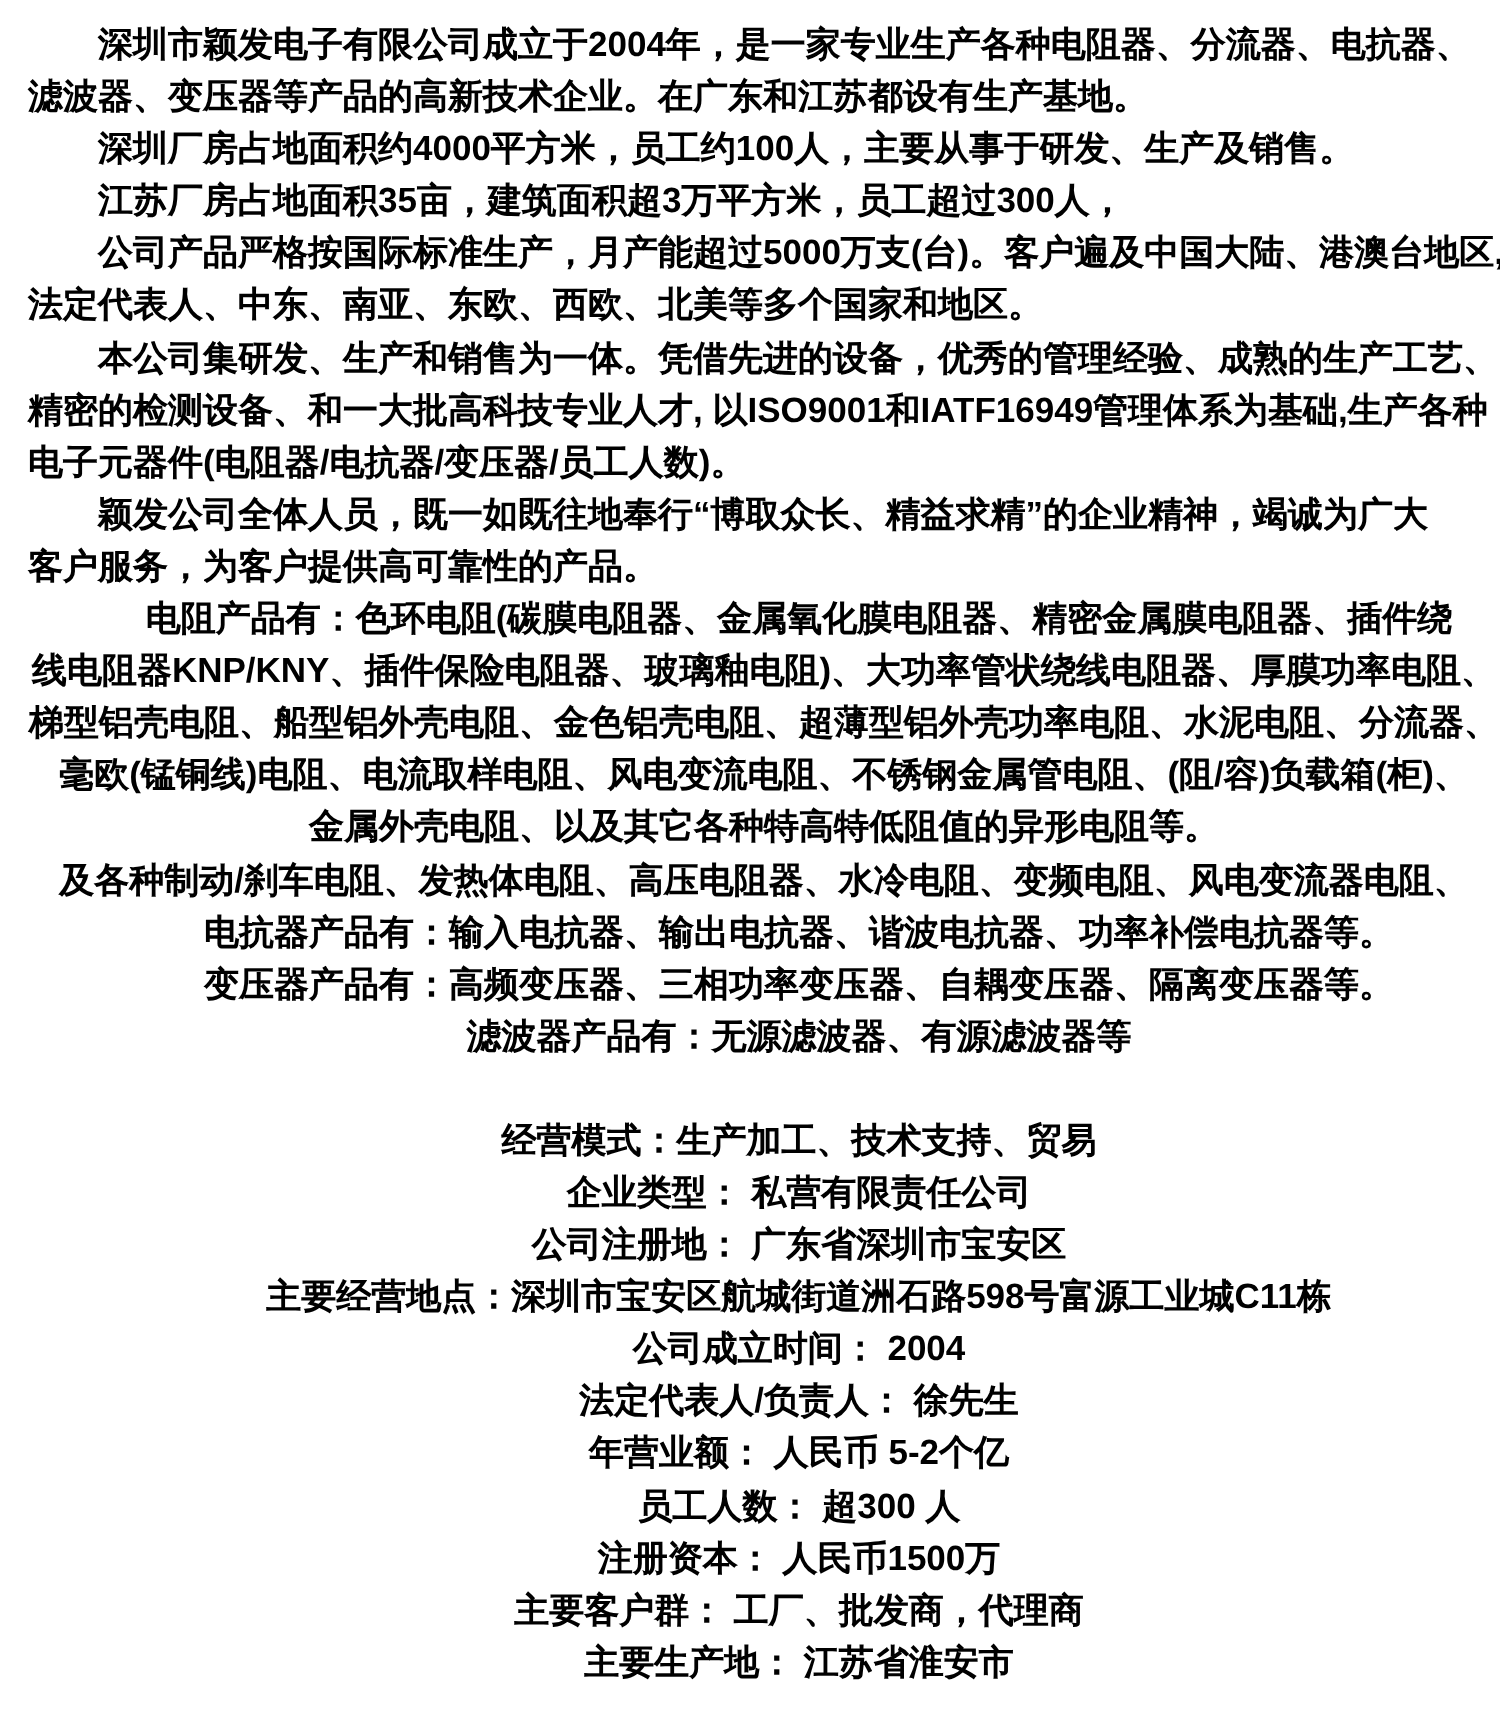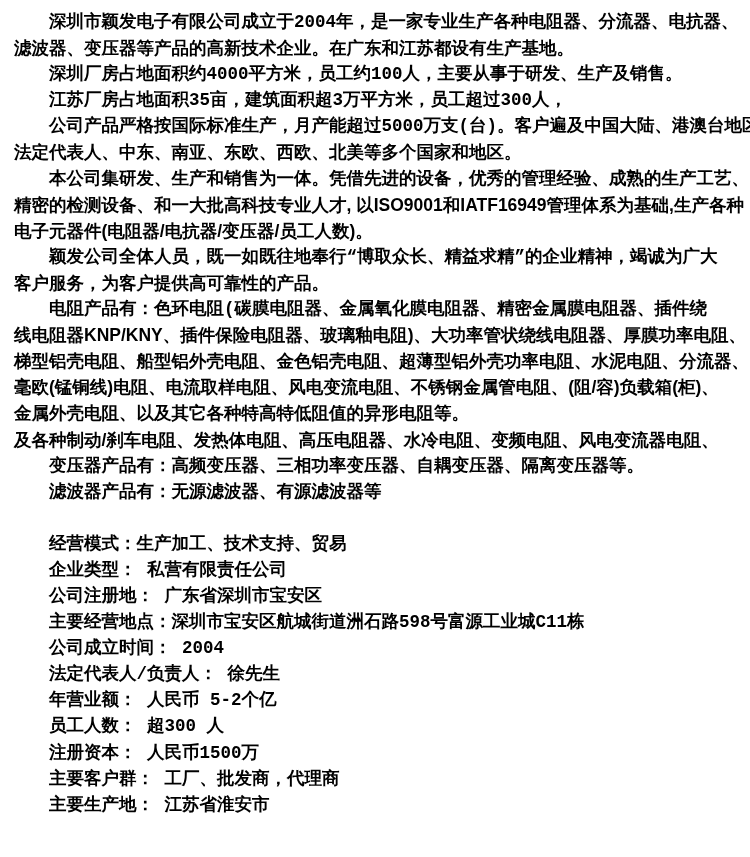--- a/index.html
+++ b/index.html
@@ -17,32 +17,32 @@
   }
   .doc {
     padding: 9px 0 0 14px;
     font-size: 17.5px;
   }
   .section {
     margin: 0;
   }
   .section + .section {
     margin-top: 0;
+    text-align: center;
   }
   .section.gap-before {
     margin-top: 26px;
   }
   .line {
     line-height: 26.1px;
     white-space: nowrap;
     letter-spacing: 0;
   }
   .line.indent {
     padding-left: 35px;
-    font-family: Liberation Mono, monospace;
   }
 </style>
 </head>
 <body style="background: rgb(255, 255, 255); color: rgb(0, 0, 0);">
 
 <div class="doc">
   <div>
       <div class="section">
         <div class="line indent">深圳市颖发电子有限公司成立于2004年，是一家专业生产各种电阻器、分流器、电抗器、</div>
         <div class="line">滤波器、变压器等产品的高新技术企业。在广东和江苏都设有生产基地。</div>
@@ -56,20 +56,21 @@
         <div class="line indent">颖发公司全体人员，既一如既往地奉行“博取众长、精益求精”的企业精神，竭诚为广大</div>
         <div class="line">客户服务，为客户提供高可靠性的产品。</div>
       </div>
       <div class="section">
         <div class="line indent">电阻产品有：色环电阻(碳膜电阻器、金属氧化膜电阻器、精密金属膜电阻器、插件绕</div>
         <div class="line">线电阻器KNP/KNY、插件保险电阻器、玻璃釉电阻)、大功率管状绕线电阻器、厚膜功率电阻、</div>
         <div class="line">梯型铝壳电阻、船型铝外壳电阻、金色铝壳电阻、超薄型铝外壳功率电阻、水泥电阻、分流器、</div>
         <div class="line">毫欧(锰铜线)电阻、电流取样电阻、风电变流电阻、不锈钢金属管电阻、(阻/容)负载箱(柜)、</div>
         <div class="line">金属外壳电阻、以及其它各种特高特低阻值的异形电阻等。</div>
         <div class="line">及各种制动/刹车电阻、发热体电阻、高压电阻器、水冷电阻、变频电阻、风电变流器电阻、</div>
+        <div class="line indent">电抗器产品有：输入电抗器、输出电抗器、谐波电抗器、功率补偿电抗器等。</div>
         <div class="line indent">变压器产品有：高频变压器、三相功率变压器、自耦变压器、隔离变压器等。</div>
         <div class="line indent">滤波器产品有：无源滤波器、有源滤波器等</div>
       </div>
       <div class="section gap-before">
         <div class="line indent">经营模式：生产加工、技术支持、贸易</div>
         <div class="line indent">企业类型： 私营有限责任公司</div>
         <div class="line indent">公司注册地： 广东省深圳市宝安区</div>
         <div class="line indent">主要经营地点：深圳市宝安区航城街道洲石路598号富源工业城C11栋</div>
         <div class="line indent">公司成立时间： 2004</div>
         <div class="line indent">法定代表人/负责人： 徐先生</div>

